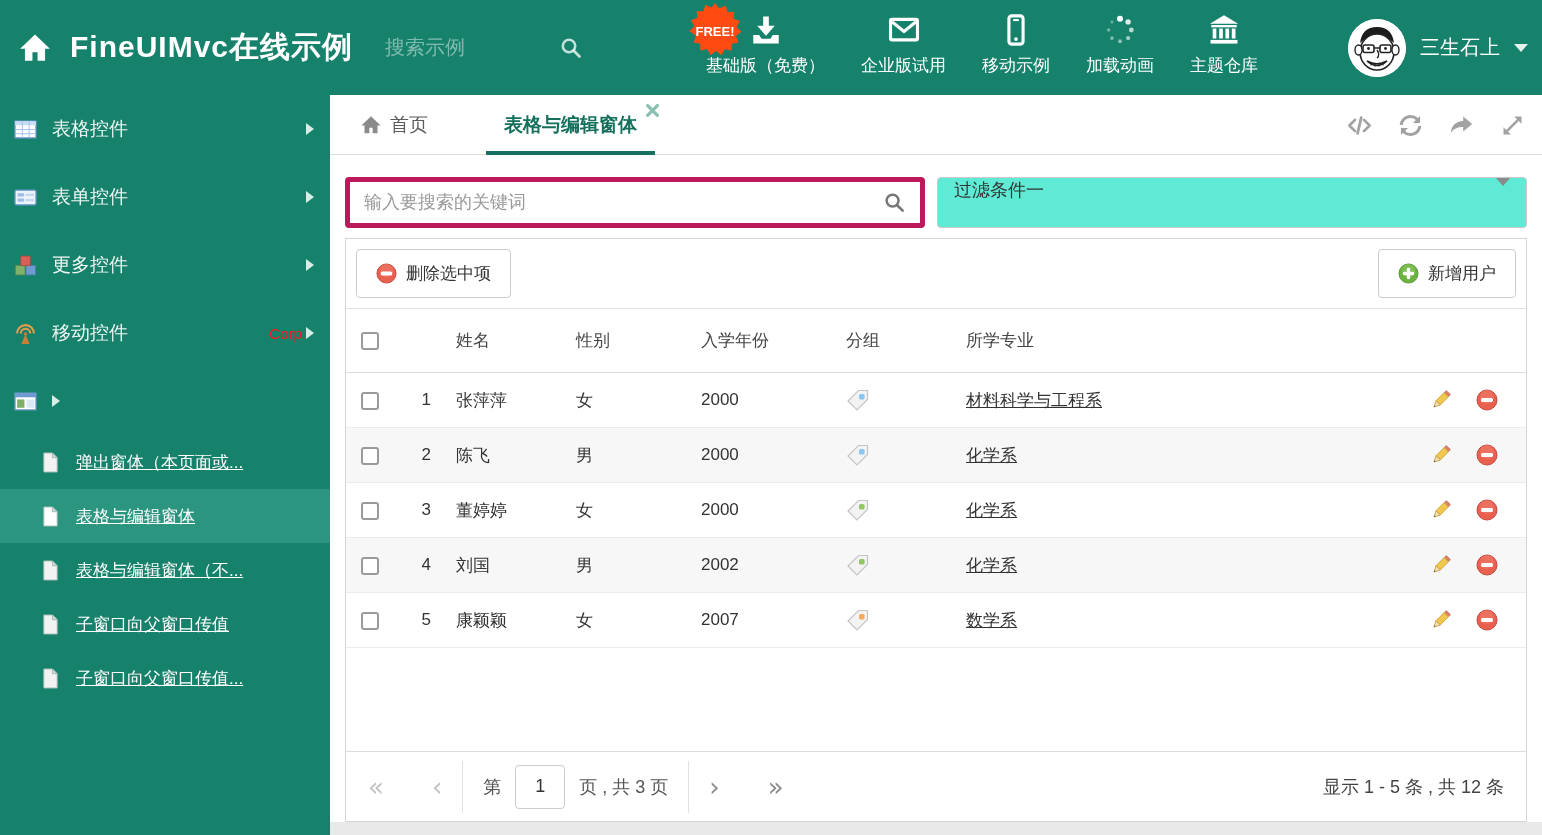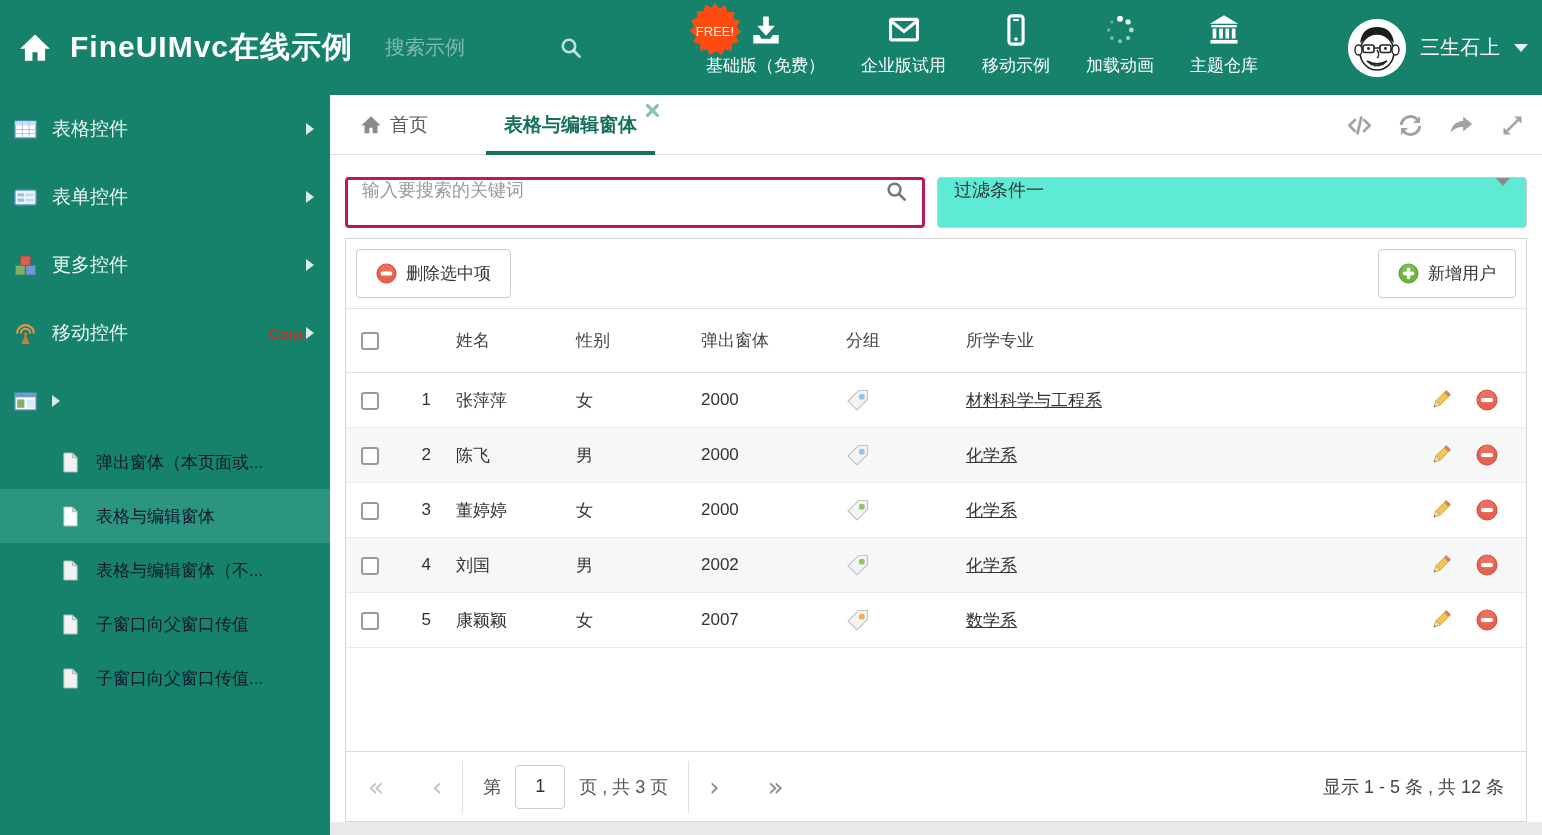--- a/index.html
+++ b/index.html
@@ -17,60 +17,60 @@
     color:#fff; font-size:20px; font-family:inherit; }
   .hdr-search input::placeholder { color:rgba(255,255,255,.45); }
   .hdr-search .mag { width:24px; height:24px; margin-left:24px; color:rgba(255,255,255,.75); }
   .hdr-nav { position:absolute; left:706px; top:0; height:90px; display:flex; align-items:center; gap:36px; }
   .hdr-nav-item { display:flex; flex-direction:column; align-items:center; gap:7px; cursor:pointer; }
   .hdr-nav-item svg { width:34px; height:34px; }
   .hdr-nav-item .lbl { font-size:17px; color:#fff; white-space:nowrap; }
   .free-badge { position:absolute; left:686px; top:2px; width:58px; height:58px; z-index:3; }
   .free-badge .star { position:absolute; inset:0; }
   .free-badge .txt { position:absolute; inset:0; display:flex; align-items:center; justify-content:center;
-    font-size:13px; font-weight:normal; color:#fff; }
+    font-size:13px; font-weight:bold; color:#fff; }
   .hdr-user { position:absolute; right:14px; top:0; height:95px; display:flex; align-items:center; gap:14px; }
   .avatar { width:58px; height:58px; border-radius:50%; background:#fff; overflow:hidden; flex:none; }
   .hdr-user .uname { font-size:20px; color:#fff; }
   .caret-down { width:0; height:0; border-left:7px solid transparent; border-right:7px solid transparent;
     border-top:8px solid #e7f2ee; }
 
   
   .sidebar { position:absolute; left:0; top:95px; width:330px; height:740px; background:#17826C; }
   .menu-item { height:68px; display:flex; align-items:center; padding:0 16px 0 14px;
     color:#ecf6f2; font-size:19px; cursor:pointer; }
   .menu-item svg { width:23px; height:23px; margin-right:15px; flex:none; }
   .menu-item .mlabel { flex:1; }
   .badge-corp { color:#ff1515; font-size:15px; margin-left:8px; }
   .tri-right { width:0; height:0; border-left:8px solid #d9ece6;
     border-top:6px solid transparent; border-bottom:6px solid transparent; }
   .tri-down { width:0; height:0; border-top:8px solid #d9ece6;
     border-left:6px solid transparent; border-right:6px solid transparent; }
-  .submenu-item { height:54px; display:flex; align-items:center; padding-left:60px;
-    color:#0f172a; font-size:17px; cursor:pointer; }
+  .submenu-item { height:54px; display:flex; align-items:center; padding-left:40px;
+    color:#ffffff; font-size:17px; cursor:pointer;text-decoration:underline; }
   .submenu-item svg { width:21px; height:21px; margin-right:15px; flex:none; }
   .submenu-item.active { background:#2B9580; }
 
   
   .main { position:absolute; left:330px; top:95px; width:1212px; height:740px; background:#fff; }
   .tabbar { height:60px; border-bottom:1px solid #ddd; display:flex; align-items:center; position:relative; }
   .tab-home { margin-left:30px; display:flex; align-items:center; gap:8px;
     color:#5d5d5d; font-size:19px; cursor:pointer; }
   .tab-home svg { width:22px; height:22px; color:#8a8a8a; }
   .tab-active { margin-left:58px; position:relative; height:60px; display:flex; align-items:center;
     padding:0 18px; cursor:pointer; }
   .tab-active .tlabel { font-size:19px; font-weight:bold; color:#156F5D; }
   .tab-active .underline { position:absolute; left:0; right:0; bottom:0; height:4px; background:#17705E; }
   .tab-close { position:absolute; top:9px; right:-4px; width:13px; height:13px; cursor:pointer; }
   .tab-tools { position:absolute; right:16px; top:0; height:60px; display:flex; align-items:center; gap:24px; }
   .tab-tools svg { width:27px; height:27px; cursor:pointer; }
 
   .filter-row { margin:22px 15px 0 15px; height:51px; display:flex; gap:12px; }
-  .search-box { width:580px; height:51px; border:3px solid #be185d; border-radius:4px; background:#fff;
-    display:flex; align-items:flex-start; padding:0 14px; }
+  .search-box { width:580px; height:51px; border:5px solid #be185d; border-radius:4px; background:#fff;
+    display:flex; align-items:center; padding:0 14px; }
   .search-box input { flex:1; border:none; outline:none; font-size:18px; color:#333; font-family:inherit; }
   .search-box input::placeholder { color:#999; }
   .search-box svg { width:23px; height:23px; color:#777; }
   .filter-select { width:590px; height:51px; border:1px solid #ccc; border-radius:4px; background:#5eead4;
     display:flex; padding:0 16px; font-size:18px; color:#333; cursor:pointer; }
   .filter-select .fsval { flex:1; }
   .sel-caret { width:0; height:0; border-left:7px solid transparent; border-right:7px solid transparent;
     border-top:8px solid #8a8a8a; }
 
   .grid-panel { margin:10px 15px 0 15px; height:584px; border:1px solid #d6d6d6; background:#fff;
@@ -377,21 +377,21 @@
         </svg>
         <span>新增用户</span>
       </button>
     </div>
 
     <div class="grid-head">
       <div class="cell c-check"><span class="checkbox"></span></div>
       <div class="cell c-num"></div>
       <div class="cell">姓名</div>
       <div class="cell">性别</div>
-      <div class="cell">弹出窗体</div>
+      <div class="cell">入学年份</div>
       <div class="cell">分组</div>
       <div class="cell">所学专业</div>
       <div class="cell"></div>
     </div>
 
     <div class="grid-body">
 
         <div class="grid-row">
           <div class="cell c-check"><span class="checkbox"></span></div>
           <div class="cell c-num">1</div>

